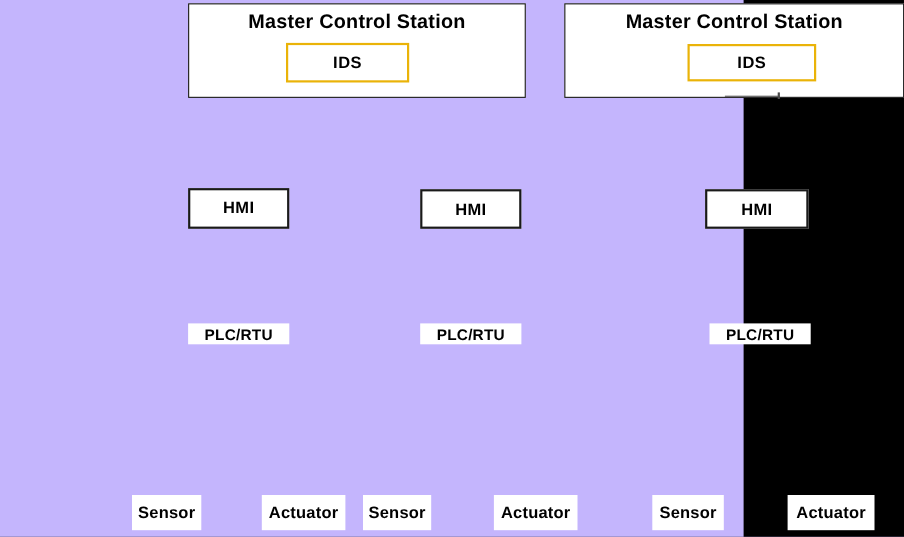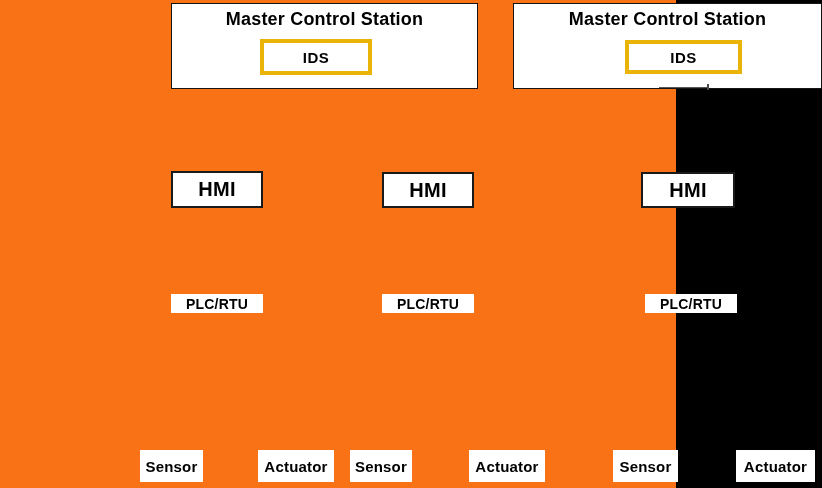--- a/index.html
+++ b/index.html
@@ -8,21 +8,21 @@
   body {
     width: 822px; height: 488px;
     background: #000000;
     font-family: "Liberation Sans", sans-serif;
     overflow: hidden;
   }
   .stage {
     position: absolute;
     left: 0; top: 0;
     width: 676px; height: 488px;
-    background: #f97316;
+    background: #c4b5fd;
   }
   .node {
     position: absolute;
     background: #ffffff;
     color: #000000;
     box-sizing: border-box;
     display: flex;
     align-items: center;
     justify-content: center;
     font-weight: bold;
@@ -35,39 +35,38 @@
   .mcs-title {
     width: 100%;
     text-align: center;
     font-size: 18px;
     font-weight: bold;
     padding-top: 5px;
     letter-spacing: 0.2px;
     color: #000000;
   }
   .ids {
-    border: 4px solid #eab308;
+    border: 2px solid #eab308;
     font-size: 15px;
     letter-spacing: 0.5px;
   }
   .hmi {
     border: 2px solid #1a1a1a;
-    font-size: 20px;
+    font-size: 15px;
     letter-spacing: 0.3px;
     text-align: center;
   }
   .plc {
     font-size: 14px;
     letter-spacing: 0.2px;
     justify-content: center;
   }
   .field {
     font-size: 15px;
     letter-spacing: 0.2px;
-    margin-left: 20px;
   }
   
   .stub-h {
     position: absolute;
     left: 659px; top: 87px;
     width: 50px; height: 1px;
     background: #555555;
   }
   .stub-v {
     position: absolute;

